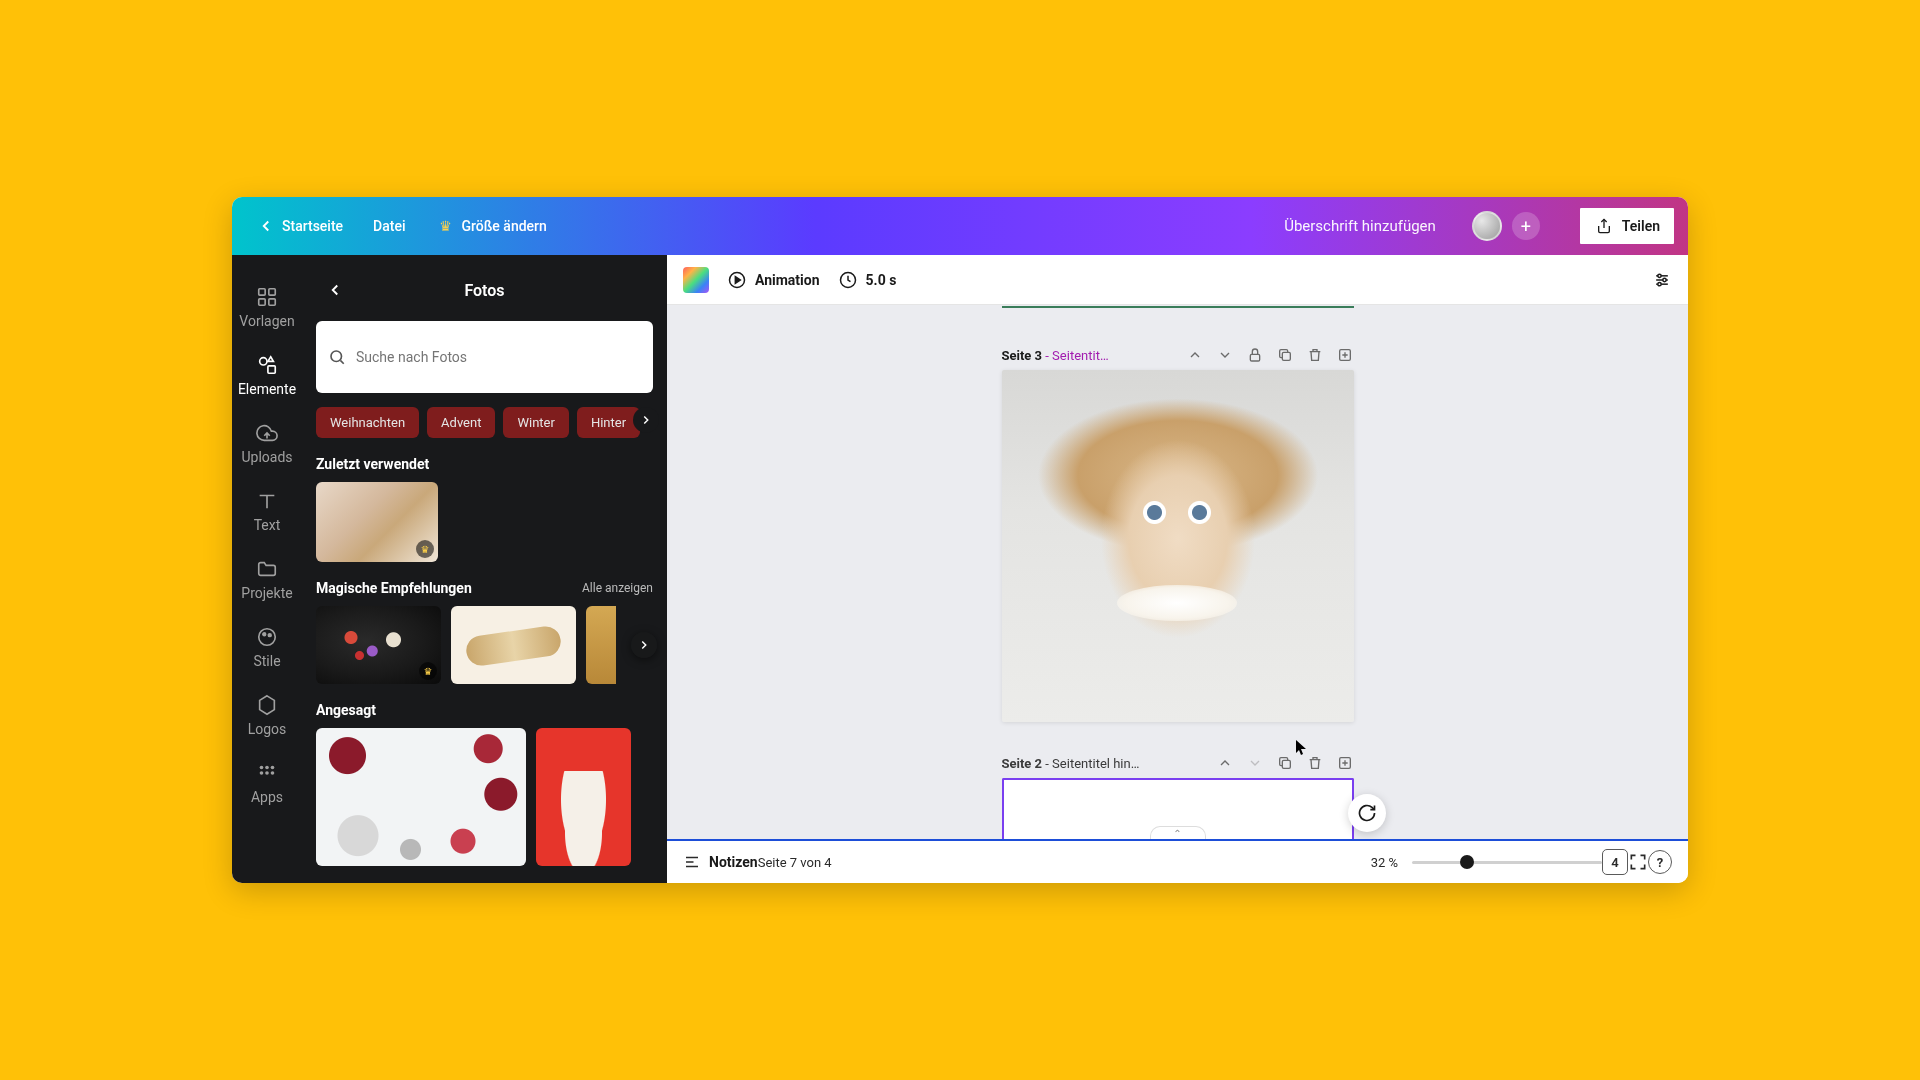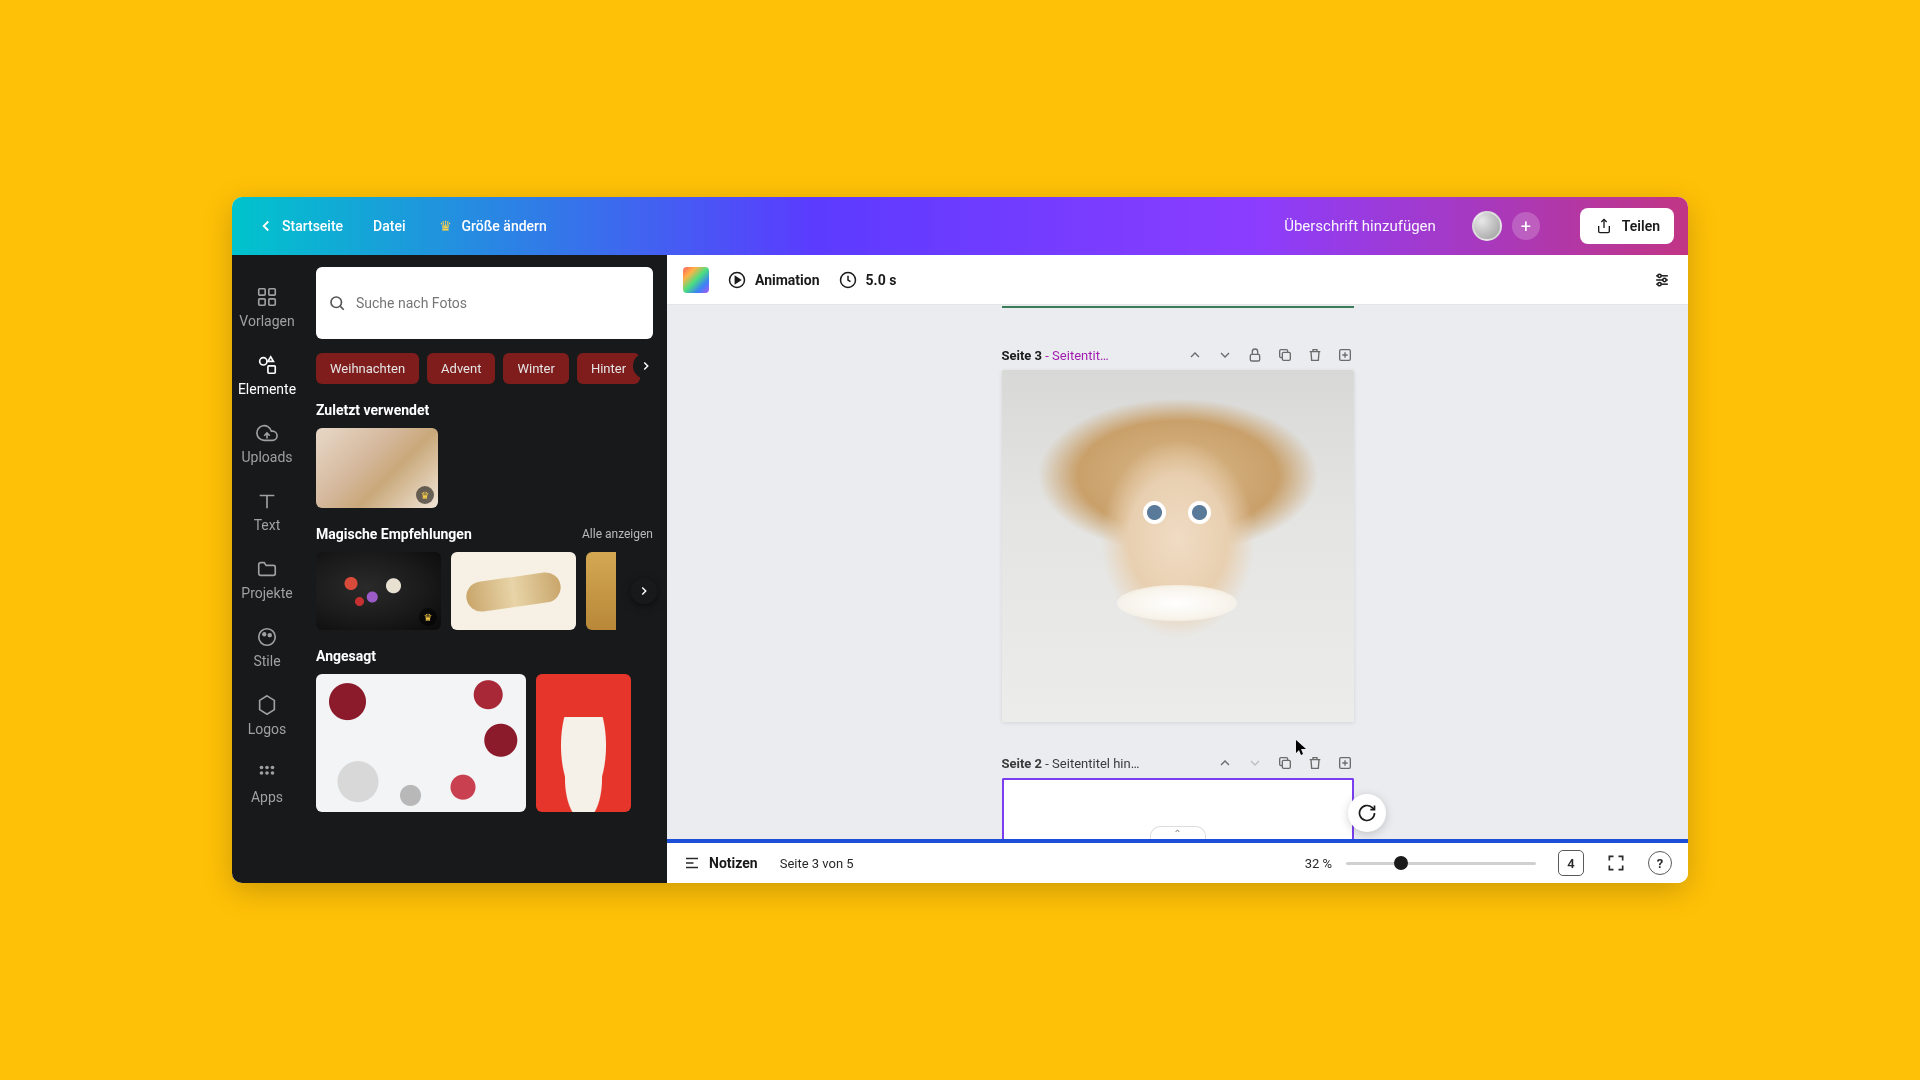--- a/index.html
+++ b/index.html
@@ -5,21 +5,21 @@
 *{margin:0;padding:0;box-sizing:border-box;font-family:-apple-system,BlinkMacSystemFont,"Segoe UI",Roboto,sans-serif}
 body{background:#ffc107;width:1920px;height:1080px;overflow:hidden;display:flex;align-items:center;justify-content:center}
 .app{width:1456px;height:686px;background:#fff;border-radius:10px;overflow:hidden;display:flex;flex-direction:column;box-shadow:0 8px 30px rgba(0,0,0,.2)}
 .topbar{height:58px;background:linear-gradient(90deg,#00c4cc 0%,#5b3bff 40%,#8b3dff 70%,#c13584 100%);display:flex;align-items:center;padding:0 14px;gap:10px;color:#fff}
 .tb-btn{display:flex;align-items:center;gap:6px;padding:8px 10px;border-radius:6px;cursor:pointer;font-size:14px;font-weight:500}
 .tb-ico{width:20px;height:20px;display:flex;align-items:center;justify-content:center}
 .tb-spacer{flex:1}
 .tb-title{font-size:15px;opacity:.95}
 .avatar{width:30px;height:30px;border-radius:50%;background:radial-gradient(circle at 30% 30%,#e8e8e8,#999);border:2px solid rgba(255,255,255,.5)}
 .tb-plus{width:28px;height:28px;border-radius:50%;background:rgba(255,255,255,.2);display:flex;align-items:center;justify-content:center;font-size:18px;cursor:pointer}
-.share-btn{background:#fff;color:#1a1a1a;padding:8px 14px;border-radius:8px;display:flex;align-items:center;gap:8px;font-weight:600;font-size:14px;cursor:pointer}
+.share-btn{background:#fff;color:#1a1a1a;padding:8px 14px;border-radius:1px;display:flex;align-items:center;gap:8px;font-weight:600;font-size:14px;cursor:pointer}
 .body{flex:1;display:flex;min-height:0}
 .rail{width:70px;background:#18191b;display:flex;flex-direction:column;align-items:center;padding-top:20px;gap:4px}
 .rail-item{width:100%;display:flex;flex-direction:column;align-items:center;gap:4px;padding:10px 0;color:#a0a0a0;cursor:pointer;font-size:14px}
 .rail-item.active{color:#fff}
 .rail-ico{width:24px;height:24px;display:flex;align-items:center;justify-content:center}
 .panel{width:365px;background:#18191b;color:#fff;display:flex;flex-direction:column;padding:12px 0;position:relative}
 .panel-head{display:flex;align-items:center;padding:6px 16px 14px;position:relative}
 .panel-back{width:34px;height:34px;display:flex;align-items:center;justify-content:center;cursor:pointer;font-size:20px}
 .panel-title{position:absolute;left:0;right:0;text-align:center;font-size:16px;font-weight:600;pointer-events:none}
 .search{margin:0 14px;background:#fff;border-radius:6px;display:flex;align-items:center;padding:27px 12px;gap:10px}
@@ -80,21 +80,21 @@
 .page-img::after{content:"";position:absolute;left:115px;top:215px;width:120px;height:36px;background:radial-gradient(ellipse at 50% 50%,#fff 0%,#f8f4ec 60%,transparent 100%);border-radius:50%}
 .page-img::before{content:"";position:absolute;left:130px;top:125px;width:90px;height:35px;background:
  radial-gradient(circle at 25% 50%,#5a7a9a 0 7px,#fff 8px 11px,transparent 12px),
  radial-gradient(circle at 75% 50%,#5a7a9a 0 7px,#fff 8px 11px,transparent 12px)}
 .page-4-wrap{margin:32px auto 0;width:352px}
 .page-4-head{display:flex;align-items:center;gap:10px;margin-bottom:6px;color:#3a3a3a;font-size:13px}
 .page-4-head .controls{margin-left:auto;display:flex;gap:12px;color:#6b6b6b}
 .page-4{width:352px;height:72px;background:#fff;border:2px solid #7a3ff0;border-bottom:0;border-radius:2px 2px 0 0;position:relative}
 .refresh-fab{position:absolute;right:-34px;top:14px;width:38px;height:38px;border-radius:50%;background:#fff;box-shadow:0 2px 10px rgba(0,0,0,.18);display:flex;align-items:center;justify-content:center;cursor:pointer}
 .bottom-handle{position:absolute;left:50%;transform:translateX(-50%);bottom:-1px;width:56px;height:14px;background:#fff;border:1px solid #ddd;border-bottom:0;border-radius:10px 10px 0 0;display:flex;align-items:center;justify-content:center;color:#888;font-size:10px}
-.footer{height:44px;border-top:4px solid #1d4ed8;display:flex;align-items:center;padding:0 16px;gap:22px;font-size:13px;color:#2a2a2a}
+.footer{height:44px;border-top:2px solid #1d4ed8;display:flex;align-items:center;padding:0 16px;font-size:13px;color:#2a2a2a}
 .footer .spacer{flex:1}
 .zoom{display:flex;align-items:center;gap:14px}
 .slider{width:190px;height:3px;background:#d0d0d0;border-radius:2px;position:relative}
 .slider-thumb{position:absolute;top:50%;transform:translate(-50%,-50%);width:14px;height:14px;border-radius:50%;background:#1a1a1a;cursor:pointer;left:29%}
 .page-count{width:26px;height:26px;border:1.5px solid #5a5a5a;border-radius:5px;display:flex;align-items:center;justify-content:center;font-weight:600;cursor:pointer}
 .help{width:24px;height:24px;border:1.5px solid #5a5a5a;border-radius:50%;display:flex;align-items:center;justify-content:center;font-weight:700;cursor:pointer}
 .cursor{position:absolute;left:629px;top:435px;width:12px;height:16px;pointer-events:none}
 svg{display:block}
 </style>
 </head>
@@ -233,20 +233,28 @@
               <circle cx="6" cy="12" r="2"></circle>
               <circle cx="12" cy="12" r="2"></circle>
               <circle cx="18" cy="12" r="2"></circle>
             </svg>
           </span>
           <span>Apps</span>
         </div>
     </div>
 
     <div class="panel">
+      <div class="panel-head">
+        <div class="panel-back">
+            <svg width="18" height="18" viewBox="0 0 24 24" fill="none" stroke="#fff" stroke-width="2.5">
+              <polyline points="15 18 9 12 15 6"></polyline>
+            </svg>
+          </div>
+        <div class="panel-title">Fotos</div>
+      </div>
       <div class="search">
         <span>
             <svg width="18" height="18" viewBox="0 0 24 24" fill="none" stroke="#555" stroke-width="2.2">
               <circle cx="11" cy="11" r="7"></circle>
               <line x1="21" y1="21" x2="16.5" y2="16.5"></line>
             </svg>
           </span>
         <input placeholder="Suche nach Fotos" style="">
       </div>
       <div class="chips">
@@ -436,21 +444,21 @@
 
       <div class="footer">
         <div class="ctx-btn">
           <span>
               <svg width="18" height="18" viewBox="0 0 24 24" fill="none" stroke="#2a2a2a" stroke-width="2">
                 <path d="M4 6h16M4 12h10M4 18h16"></path>
               </svg>
             </span>
           <span>Notizen</span>
         </div>
-        <div>Seite 3 von 5</div>
+        <div>Seite 7 von 4</div>
         <div class="spacer"></div>
         <div class="zoom">
           <span>32 %</span>
           <div class="slider">
               <div class="slider-thumb"></div>
             </div>
         </div>
         <div class="page-count">4</div>
         <div>
             <svg width="20" height="20" viewBox="0 0 24 24" fill="none" stroke="#2a2a2a" stroke-width="2">

